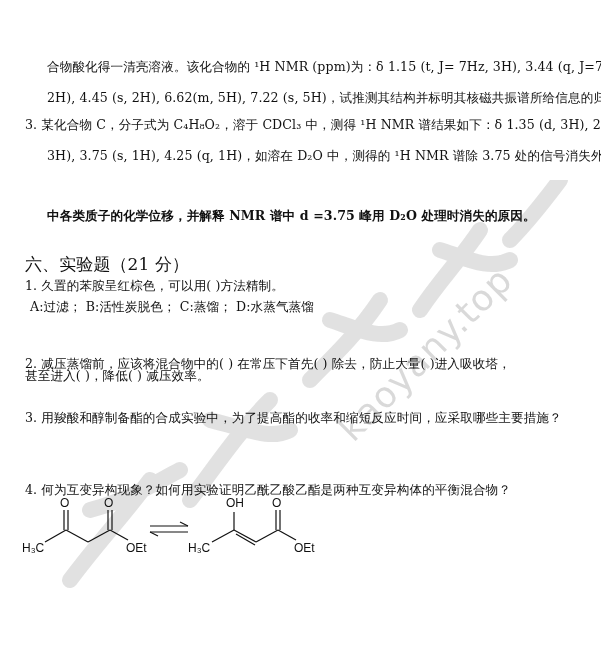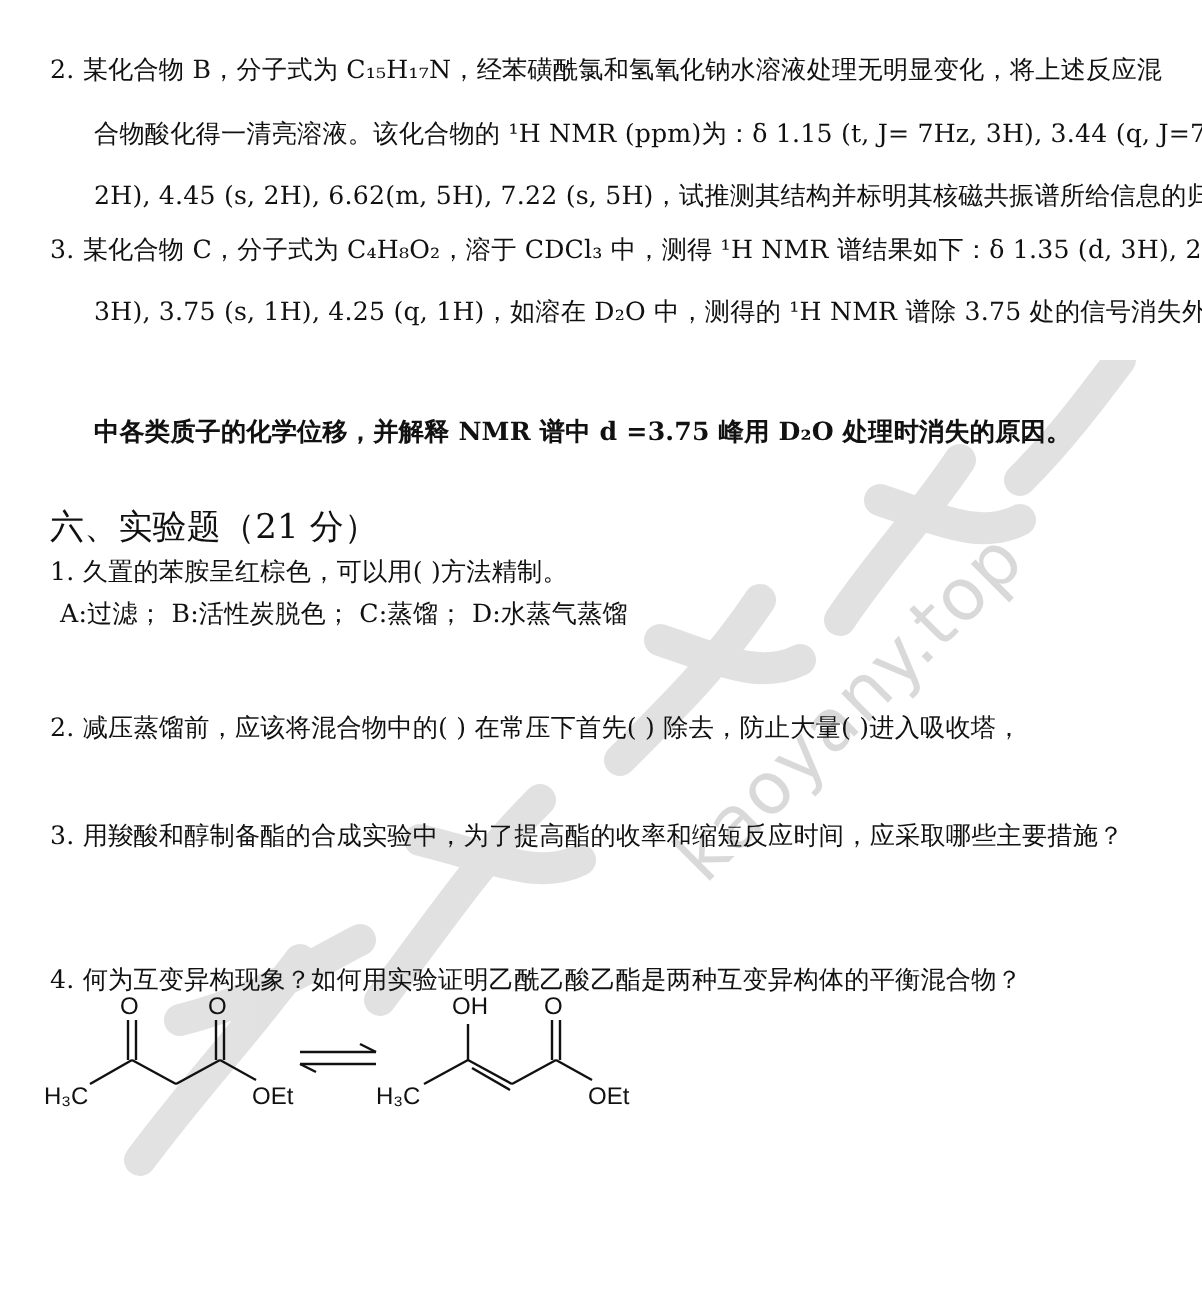--- a/index.html
+++ b/index.html
@@ -24,33 +24,33 @@
       <path d="M30 400 C60 360 80 340 110 300 M50 330 C90 320 120 300 140 290"></path>
       <path d="M150 320 C180 280 200 250 230 220 M170 240 C210 250 230 260 250 250"></path>
       <path d="M270 200 C300 170 320 150 340 120 M290 140 C320 150 340 160 360 150"></path>
       <path d="M380 130 C400 100 420 80 440 50 M400 70 C430 80 450 90 470 80"></path>
       <path d="M470 60 C490 40 505 20 520 0"></path>
     </g>
   </svg>
 
   <div class="wm-text">kaoyany.top</div>
 
-  <div class="line" style="left:25px; top:27px;">2. 某化合物 B，分子式为 C₁₅H₁₇N，经苯磺酰氯和氢氧化钠水溶液处理无明显变化，将上述反应混</div>
   <div class="line" style="left:47px; top:59px;">合物酸化得一清亮溶液。该化合物的 ¹H NMR (ppm)为：δ 1.15 (t, J= 7Hz, 3H), 3.44 (q, J=7 Hz,</div>
   <div class="line" style="left:47px; top:90px;">2H), 4.45 (s, 2H), 6.62(m, 5H), 7.22 (s, 5H)，试推测其结构并标明其核磁共振谱所给信息的归属。</div>
 
   <div class="line" style="left:25px; top:117px;">3. 某化合物 C，分子式为 C₄H₈O₂，溶于 CDCl₃ 中，测得 ¹H NMR 谱结果如下：δ 1.35 (d, 3H), 2.15 (s,</div>
   <div class="line" style="left:47px; top:148px;">3H), 3.75 (s, 1H), 4.25 (q, 1H)，如溶在 D₂O 中，测得的 ¹H NMR 谱除 3.75 处的信号消失外，其</div>
   <div class="line" style="left:47px; top:208px;font-weight:bold;">中各类质子的化学位移，并解释 NMR 谱中 d =3.75 峰用 D₂O 处理时消失的原因。</div>
 
   <div class="line sec" style="left:25px; top:256px;">六、实验题（21 分）</div>
   <div class="line" style="left:25px; top:278px;">1. 久置的苯胺呈红棕色，可以用(        )方法精制。</div>
   <div class="line" style="left:30px; top:299px;">A:过滤；  B:活性炭脱色；  C:蒸馏；  D:水蒸气蒸馏</div>
 
   <div class="line" style="left:25px; top:356px;">2. 减压蒸馏前，应该将混合物中的(      ) 在常压下首先(      ) 除去，防止大量(      )进入吸收塔，</div>
+  <div class="line" style="left:25px; top:368px;">甚至进入(      )，降低(      ) 减压效率。</div>
 
   <div class="line" style="left:25px; top:410px;">3. 用羧酸和醇制备酯的合成实验中，为了提高酯的收率和缩短反应时间，应采取哪些主要措施？</div>
 
   <div class="line" style="left:25px; top:482px;">4. 何为互变异构现象？如何用实验证明乙酰乙酸乙酯是两种互变异构体的平衡混合物？</div>
 
   <svg class="chem" viewBox="0 0 340 80">
     <g stroke="#111" stroke-width="1.2" fill="none">
 
       <line x1="45" y1="52" x2="66" y2="40"></line>
       <line x1="66" y1="40" x2="88" y2="52"></line>

